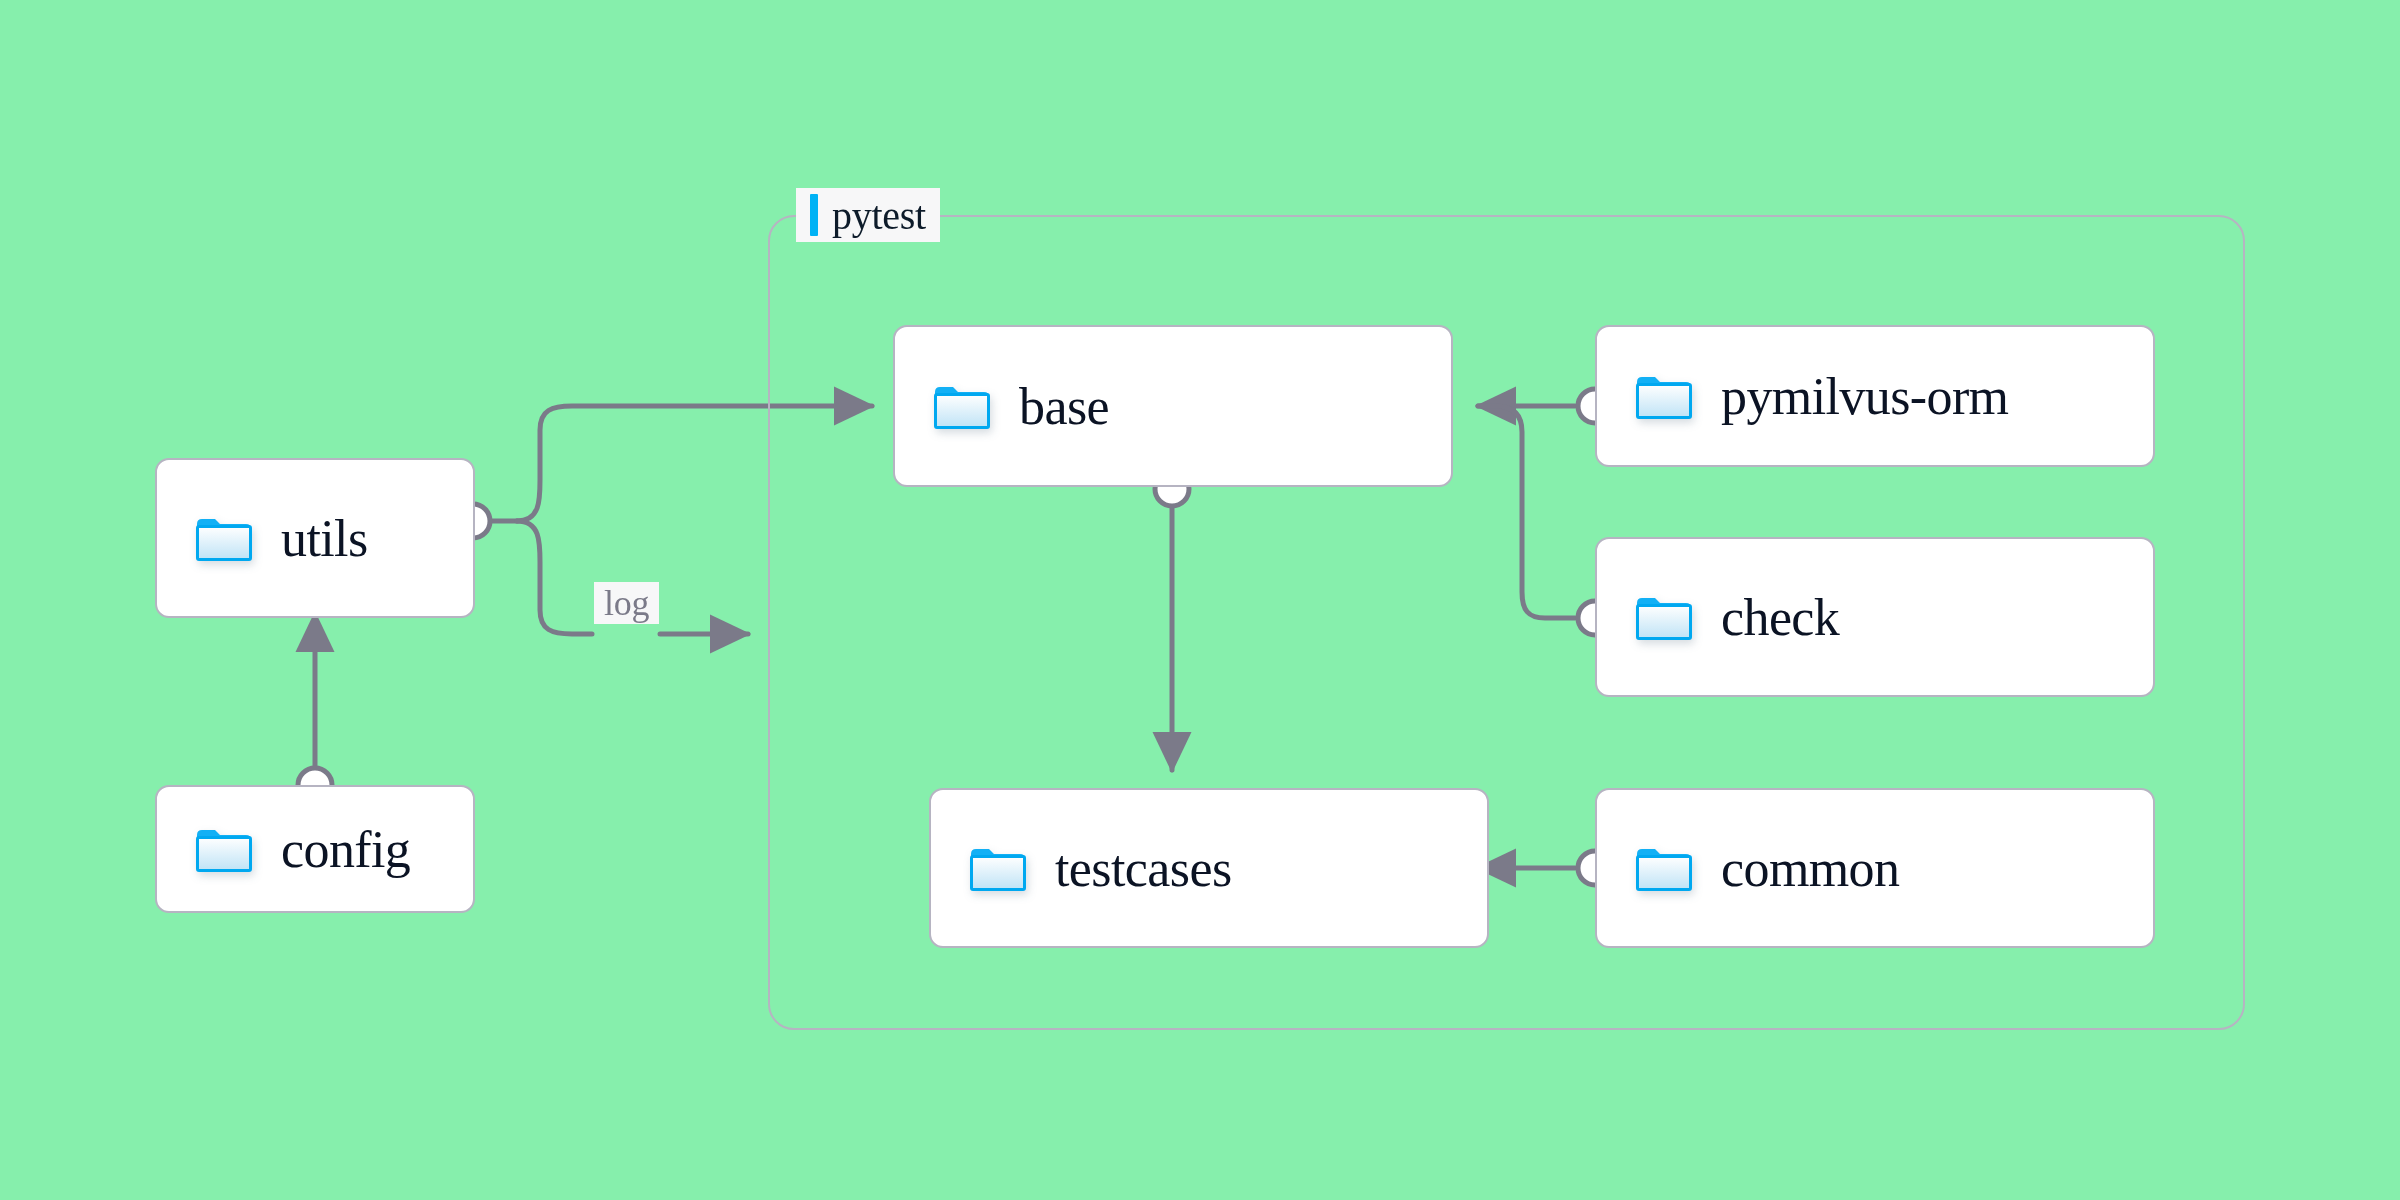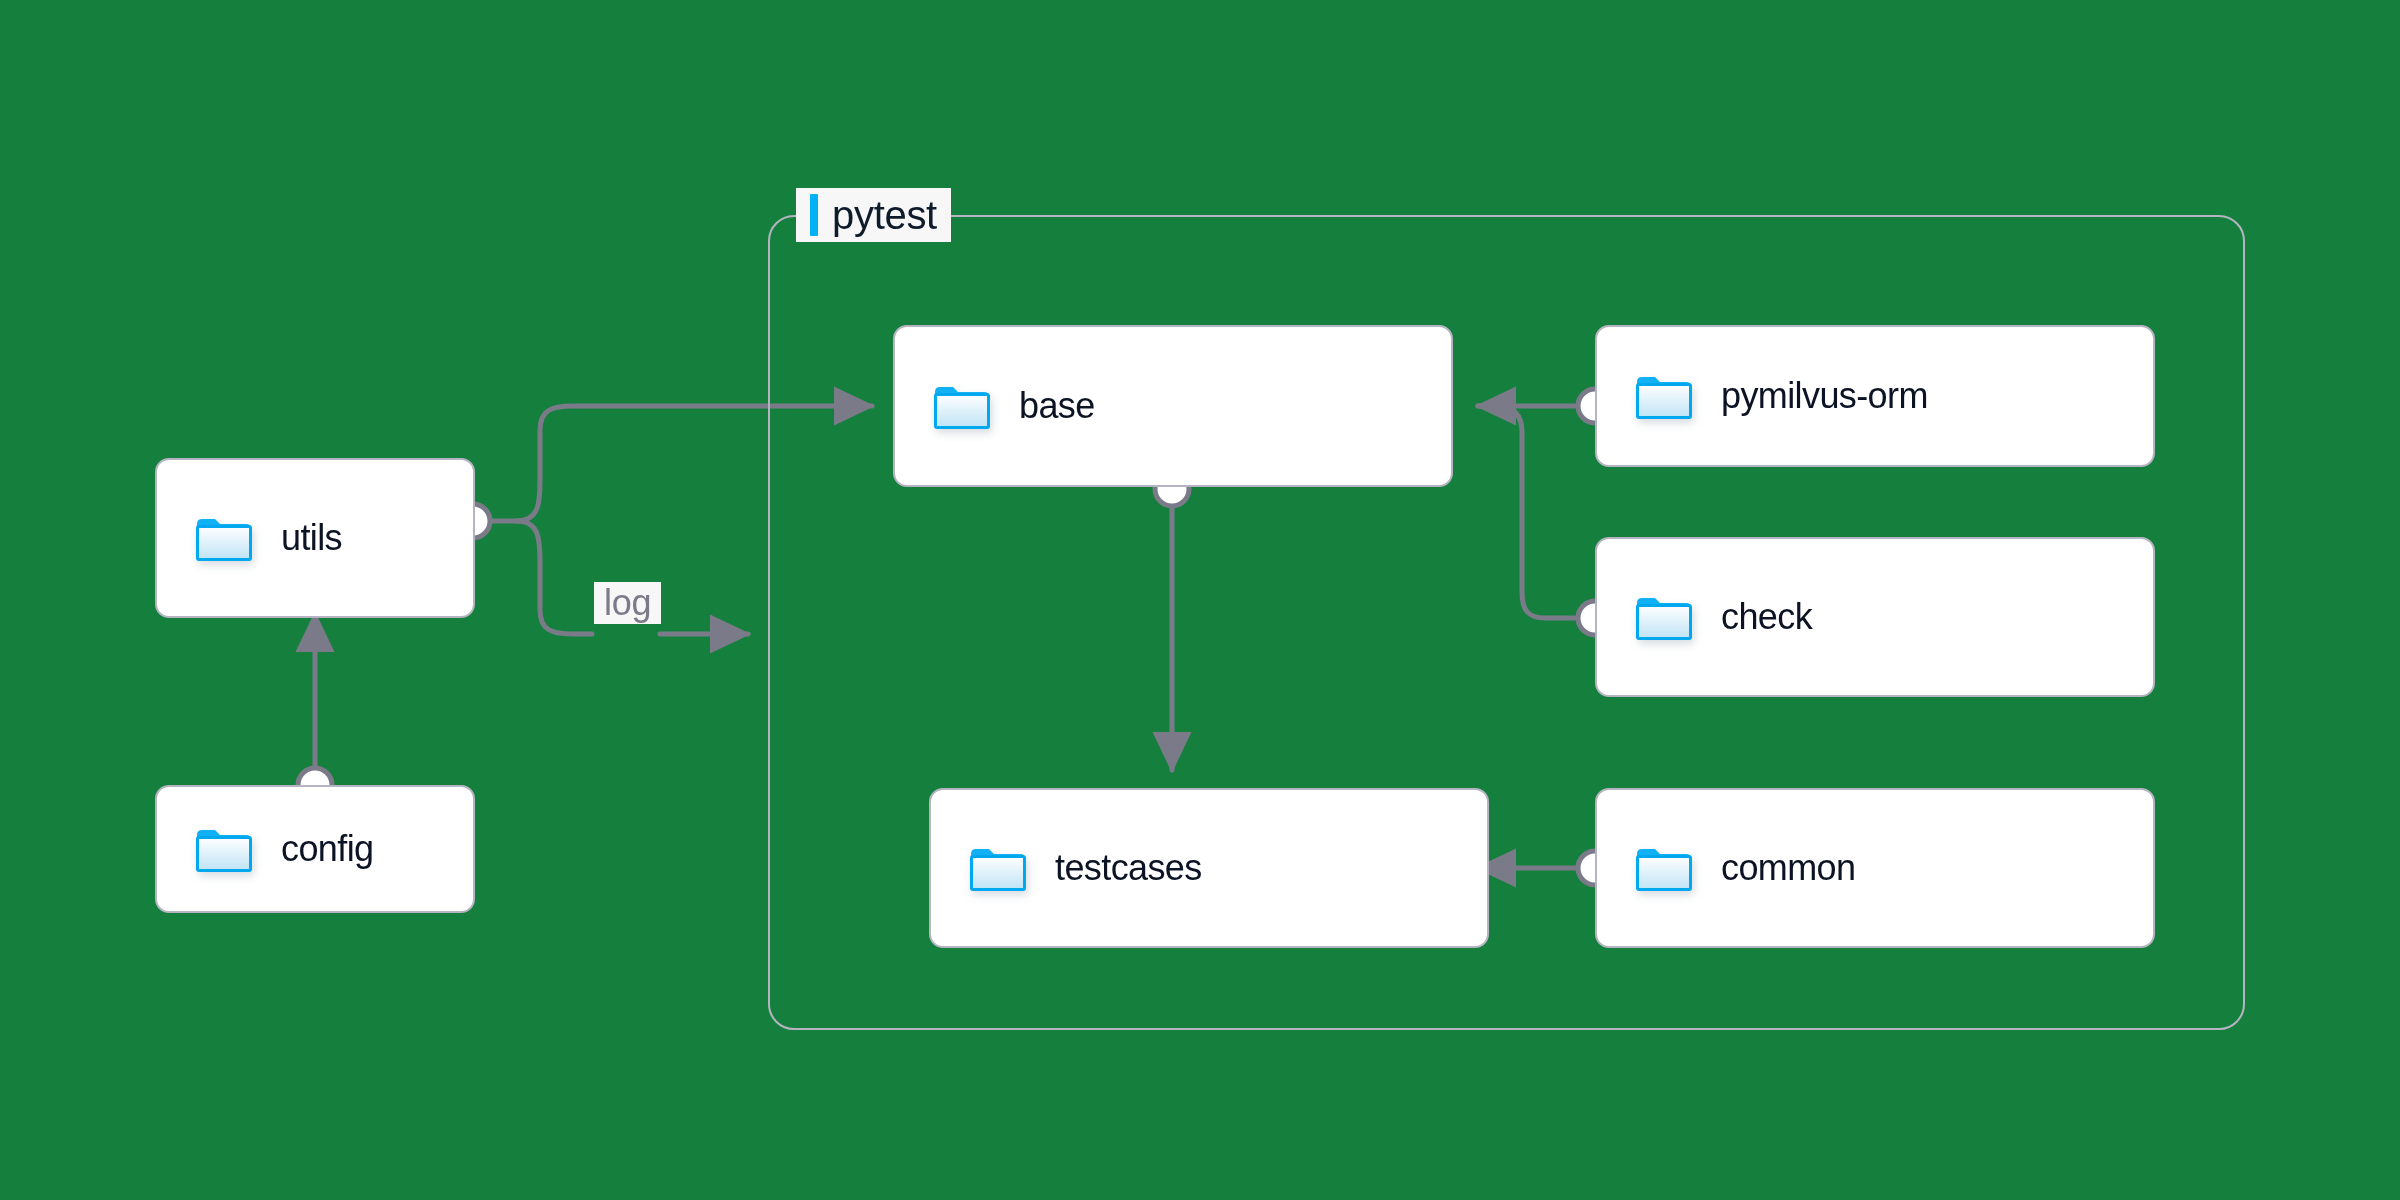--- a/index.html
+++ b/index.html
@@ -5,21 +5,22 @@
   * { box-sizing: border-box; margin: 0; padding: 0; }
   html, body {
     width: 2400px; height: 1200px;
     background: #f7f7f8;
     font-family: "Liberation Sans", sans-serif;
     overflow: hidden;
   }
   #canvas {
     position: relative;
     width: 2400px; height: 1200px;
-    background: #15803d;
+    background: #86efac;
+    font-family: Liberation Serif, serif;
   }
   #edges {
     position: absolute; left: 0; top: 0;
     width: 2400px; height: 1200px;
     pointer-events: none;
   }
 
   
   .group-box {
     position: absolute;
@@ -53,21 +54,21 @@
     position: absolute;
     background: #ffffff;
     border: 2px solid #b6b4c2;
     border-radius: 14px;
     display: flex;
     align-items: center;
     padding-left: 38px;
     gap: 28px;
   }
   .node-label {
-    font-size: 36px;
+    font-size: 52px;
     color: #0b1324;
     letter-spacing: -0.6px;
     white-space: nowrap;
   }
 
   
   .folder-icon {
     width: 58px; height: 48px;
     flex: 0 0 auto;
     position: relative;

